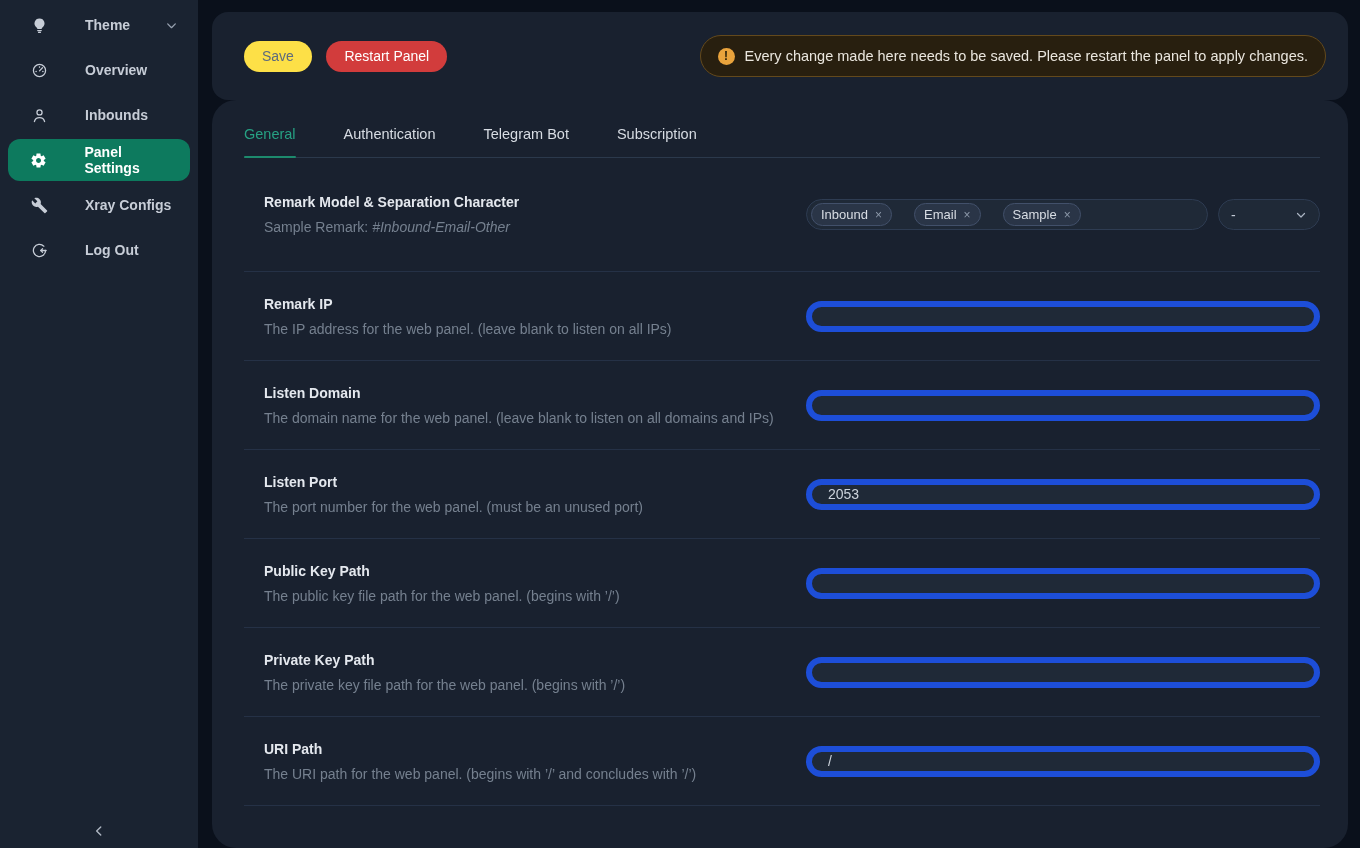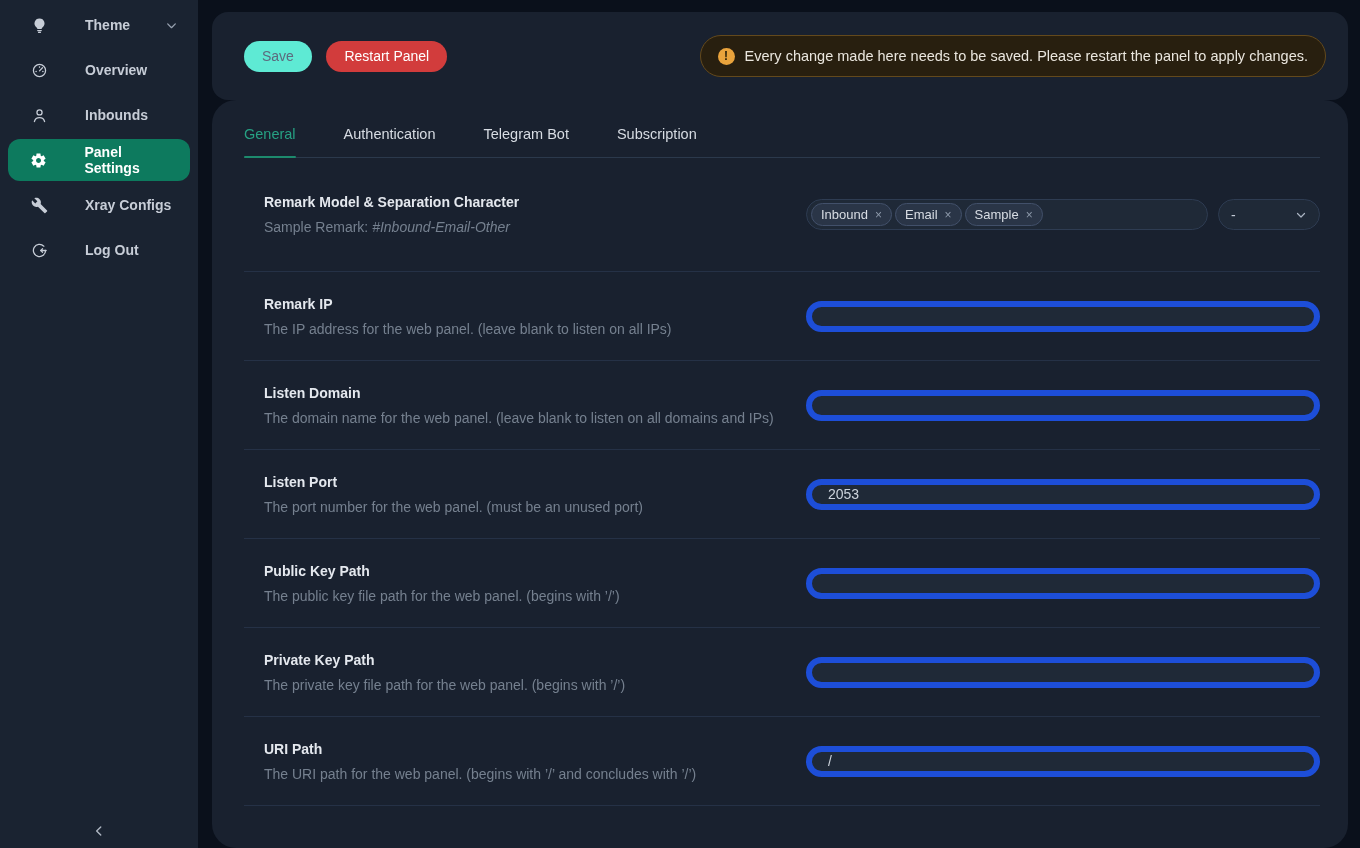--- a/index.html
+++ b/index.html
@@ -46,21 +46,21 @@
   .topbar {
     background: #19212f; border-radius: 16px;
     height: 88px; min-height: 88px;
     display: flex; align-items: center; justify-content: space-between;
     padding: 0 22px 0 32px;
   }
   .btn {
     height: 31px; border: none; border-radius: 16px;
     padding: 0 18px; font-size: 14px; font-family: inherit; cursor: pointer;
   }
-  .btn-save { background: #5eead4; color: #5d6a7e; }
+  .btn-save { background: #fde047; color: #5d6a7e; }
   .btn-restart { background: #d23c3c; color: #ffffff; margin-left: 10px; }
   .alert {
     height: 42px; border-radius: 21px;
     background: #281f0f; border: 1px solid #63491c;
     display: flex; align-items: center; gap: 10px;
     padding: 0 17px; color: #eae6de; font-size: 14.5px;
     white-space: nowrap;
   }
   .warn-icon {
     width: 17px; height: 17px; min-width: 17px; border-radius: 50%;
@@ -100,21 +100,21 @@
 
   .text-input {
     width: 514px; height: 31px;
     background: #1f2937; border: 6px solid #1d4ed8; border-radius: 16px;
     color: #ccd3dc; font-size: 14px; font-family: inherit;
     padding: 0 16px; outline: none;
   }
   .tags-input {
     width: 402px; height: 31px;
     background: #1f2937; border: 1px solid #2e3c52; border-radius: 16px;
-    display: flex; align-items: center; gap: 3px; padding: 0 4px;
+    display: flex; align-items: center; gap: 22px; padding: 0 4px;
   }
   .tag {
     height: 23px; border-radius: 12px;
     background: #2a3547; border: 1px solid #42506a;
     color: #d8dde4; font-size: 13px;
     display: flex; align-items: center; gap: 7px; padding: 0 9px;
   }
   .tag-close { color: #8d99aa; font-size: 12px; cursor: pointer; line-height: 1; }
   .select {
     width: 102px; height: 31px; margin-left: 10px;

